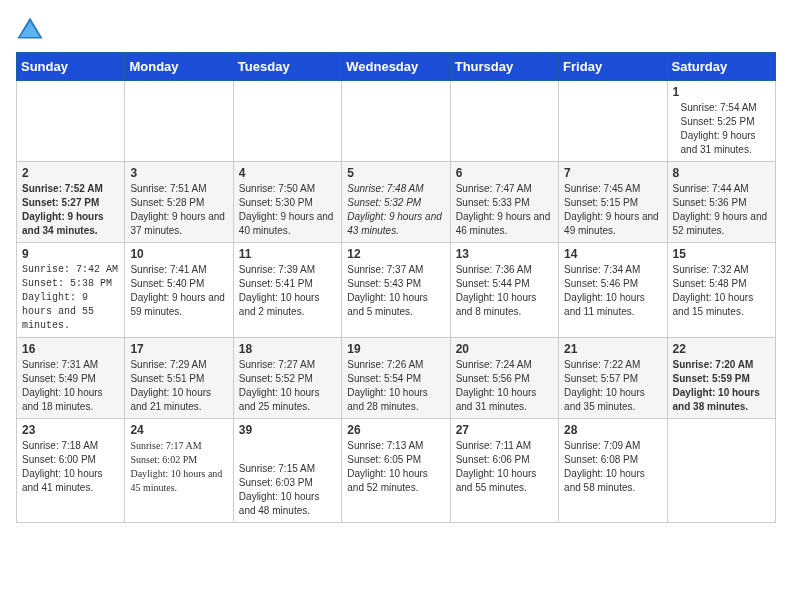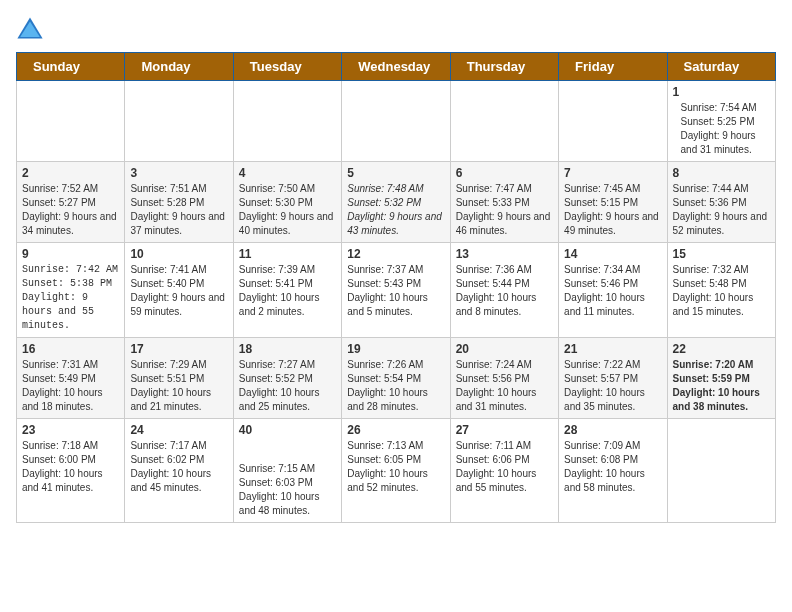--- a/index.html
+++ b/index.html
@@ -45,25 +45,25 @@
     .subtitle {
       font-size: 14px;
       color: #555;
     }
     .calendar {
       width: 100%;
       border-collapse: collapse;
       border: 1px solid #ccc;
     }
     .calendar th {
-      background-color: #a16207;
+      background-color: #1d4ed8;
       color: #fff;
       font-size: 13px;
       font-weight: bold;
-      padding: 6px 16px;
+      padding: 6px 4px;
       text-align: left;
       border: 1px solid #1a5fa0;
     }
     .calendar td {
       vertical-align: top;
       border: 1px solid #ccc;
       padding: 4px 5px;
       font-size: 10.5px;
       color: #333;
       background: #fff;
@@ -131,21 +131,21 @@
         <td>
           <span class="day-number">1</span>
           <div class="day-info" style="white-space: pre-line; margin-left: 8px;">Sunrise: 7:54 AM
 Sunset: 5:25 PM
 Daylight: 9 hours and 31 minutes.</div>
         </td>
       </tr>
       <tr>
         <td>
           <span class="day-number">2</span>
-          <div class="day-info" style="white-space: pre-line;">Sunrise: 7:52 AM
+          <div class="day-info" style="white-space: pre-line; font-weight: bold;">Sunrise: 7:52 AM
 Sunset: 5:27 PM
 Daylight: 9 hours and 34 minutes.</div>
         </td>
         <td>
           <span class="day-number">3</span>
           <div class="day-info" style="white-space: pre-line;">Sunrise: 7:51 AM
 Sunset: 5:28 PM
 Daylight: 9 hours and 37 minutes.</div>
         </td>
         <td>
@@ -269,26 +269,26 @@
       </tr>
       <tr>
         <td>
           <span class="day-number">23</span>
           <div class="day-info" style="white-space: pre-line;">Sunrise: 7:18 AM
 Sunset: 6:00 PM
 Daylight: 10 hours and 41 minutes.</div>
         </td>
         <td>
           <span class="day-number">24</span>
-          <div class="day-info" style="white-space: pre-line;">Sunrise: 7:17 AM
+          <div class="day-info" style="white-space: pre-line; font-family: Liberation Serif, serif;">Sunrise: 7:17 AM
 Sunset: 6:02 PM
 Daylight: 10 hours and 45 minutes.</div>
         </td>
         <td>
-          <span class="day-number">40</span>
+          <span class="day-number">39</span>
           <div class="day-info" style="white-space: pre-line; margin-top: 25px;">Sunrise: 7:15 AM
 Sunset: 6:03 PM
 Daylight: 10 hours and 48 minutes.</div>
         </td>
         <td>
           <span class="day-number">26</span>
           <div class="day-info" style="white-space: pre-line;">Sunrise: 7:13 AM
 Sunset: 6:05 PM
 Daylight: 10 hours and 52 minutes.</div>
         </td>

